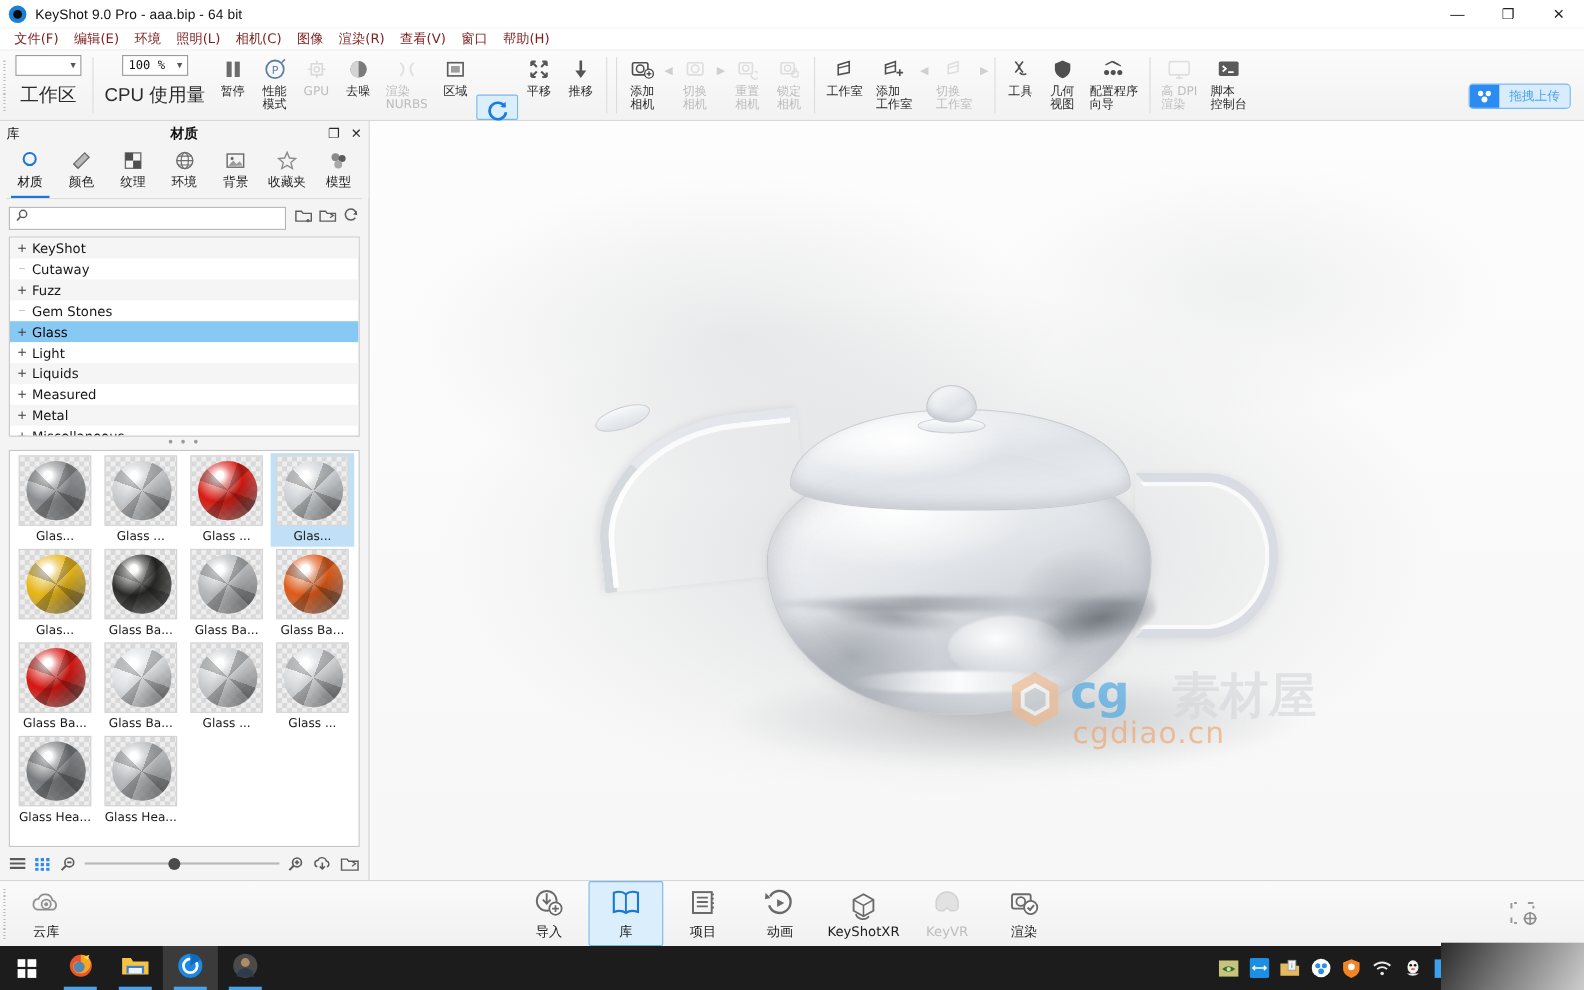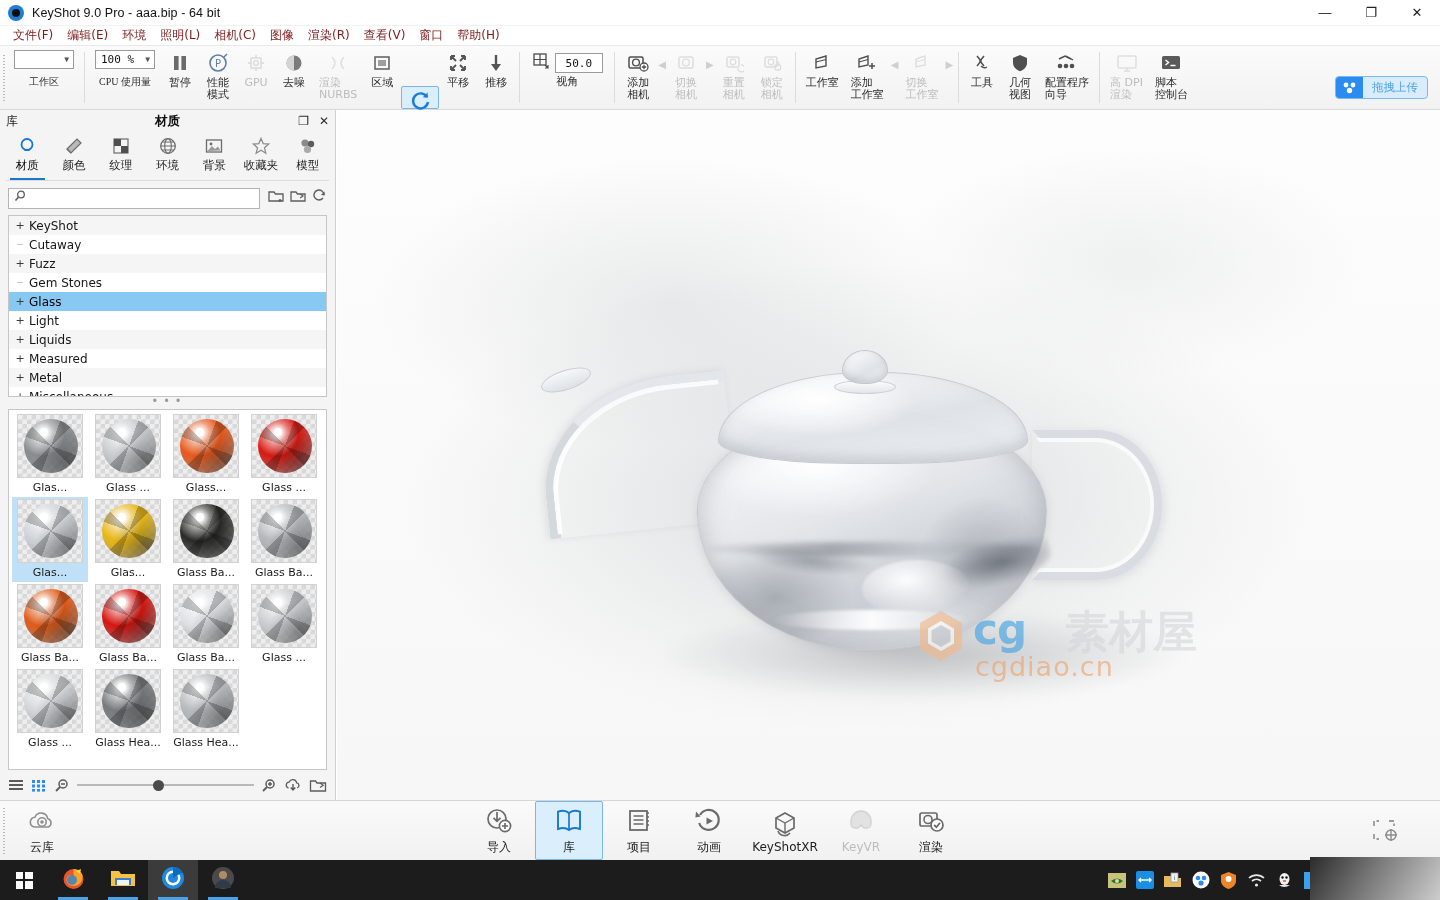--- a/index.html
+++ b/index.html
@@ -74,22 +74,22 @@
   .tb-btn.disabled .tb-lab { color: #bcbcbc; }
   .tb-btn.disabled .tb-ico { color: #c6c6c6; opacity: .55; }
   .tb-btn.active .tb-lab { color: #0b0b0b; }
   .combo-wrap { display: flex; flex-direction: column; align-items: center; padding: 4px 6px 2px; }
   .combo {
     width: 60px; height: 19px; border: 1px solid #9a9a9a; background: #fff;
     display: flex; align-items: center; font-size: 11px; color: #111; padding-left: 5px;
     font-family: "DejaVu Sans Mono", monospace;
   }
   .combo .caret { margin-left: auto; margin-right: 4px; font-size: 8px; color: #555; }
-  .combo-lab { font-size: 10px; color: #2b2b2b; margin-top: 6px; white-space: nowrap;
-    font-family: Liberation Serif, serif; }
+  .combo-lab { font-size: 17px; color: #2b2b2b; margin-top: 6px; white-space: nowrap;
+    font-family: Liberation Sans, sans-serif; }
   .numbox {
     width: 48px; height: 20px; border: 1px solid #9a9a9a; background: #fff;
     display: flex; align-items: center; justify-content: center; font-size: 11px; color: #111;
     font-family: "DejaVu Sans Mono", monospace;
   }
   .arrowbtn { display:flex; align-items:center; color:#9fb7cd; font-size: 10px; padding: 0 1px; }
   .arrowbtn.dim { color: #cfcfcf; }
 
   
   .baidu-pill {
@@ -537,33 +537,20 @@
         <svg width="20" height="20" viewBox="0 0 20 20">
             <path d="M10 2 L10 12" stroke="#555" stroke-width="2.4"></path>
             <path d="M5 11 L10 18 L15 11 Z" fill="#555"></path>
           </svg>
       </div>
       <div class="tb-lab">推移</div>
     </div>
 
     <div class="tb-sep"></div>
 
-    <div class="tb-btn" style="flex-direction:column;min-width:86px;">
-      <div style="display:flex;align-items:center;gap:5px;height:26px;">
-        <span>
-          <svg width="18" height="18" viewBox="0 0 18 18">
-              <rect x="2" y="2" width="12" height="11" fill="none" stroke="#4b4b4b" stroke-width="1.3"></rect>
-              <path d="M8 2v11M2 7.5h12" stroke="#4b4b4b" stroke-width="1.2"></path>
-              <path d="M13 13 L16 16 M16 13 L16 16 L13 16" stroke="#4b4b4b" stroke-width="1.2" fill="none"></path>
-            </svg>
-        </span>
-        <span class="numbox">50.0</span>
-      </div>
-      <div class="tb-lab">视角</div>
-    </div>
 
     <div class="tb-sep"></div>
 
     <div class="tb-btn">
       <div class="tb-ico">
         <svg width="22" height="20" viewBox="0 0 22 20">
             <rect x="2" y="4" width="14" height="11" rx="1.5" fill="none" stroke="#4f4f4f" stroke-width="1.5"></rect>
             <circle cx="9" cy="9.5" r="3.4" fill="none" stroke="#4f4f4f" stroke-width="1.4"></circle>
             <circle cx="17" cy="14" r="4" fill="#fff" stroke="#4f4f4f" stroke-width="1.3"></circle>
             <path d="M17 11.8v4.4M14.8 14h4.4" stroke="#4f4f4f" stroke-width="1.3"></path>
@@ -888,26 +875,20 @@
           <div class="thumb">
             <div class="ball" style="background: radial-gradient(circle at 34% 28%, rgba(255, 255, 255, 0.85) 0%, rgb(138, 141, 144) 42%, rgba(0, 0, 0, 0.35) 100%);"></div>
           </div>
           <div class="cap">Glas...</div>
         </div>
         <div class="mat">
           <div class="thumb">
             <div class="ball" style="background: radial-gradient(circle at 34% 28%, rgba(255, 255, 255, 0.85) 0%, rgb(201, 204, 207) 42%, rgba(0, 0, 0, 0.35) 100%);"></div>
           </div>
           <div class="cap">Glass ...</div>
-        </div>
-        <div class="mat">
-          <div class="thumb">
-            <div class="ball" style="background: radial-gradient(circle at 34% 28%, rgba(255, 255, 255, 0.85) 0%, rgb(232, 88, 28) 42%, rgba(0, 0, 0, 0.35) 100%);"></div>
-          </div>
-          <div class="cap">Glass...</div>
         </div>
         <div class="mat">
           <div class="thumb">
             <div class="ball" style="background: radial-gradient(circle at 34% 28%, rgba(255, 255, 255, 0.85) 0%, rgb(216, 26, 18) 42%, rgba(0, 0, 0, 0.35) 100%);"></div>
           </div>
           <div class="cap">Glass ...</div>
         </div>
         <div class="mat sel">
           <div class="thumb">
             <div class="ball" style="background: radial-gradient(circle at 34% 28%, rgba(255, 255, 255, 0.85) 0%, rgb(208, 212, 216) 42%, rgba(0, 0, 0, 0.35) 100%);"></div>

